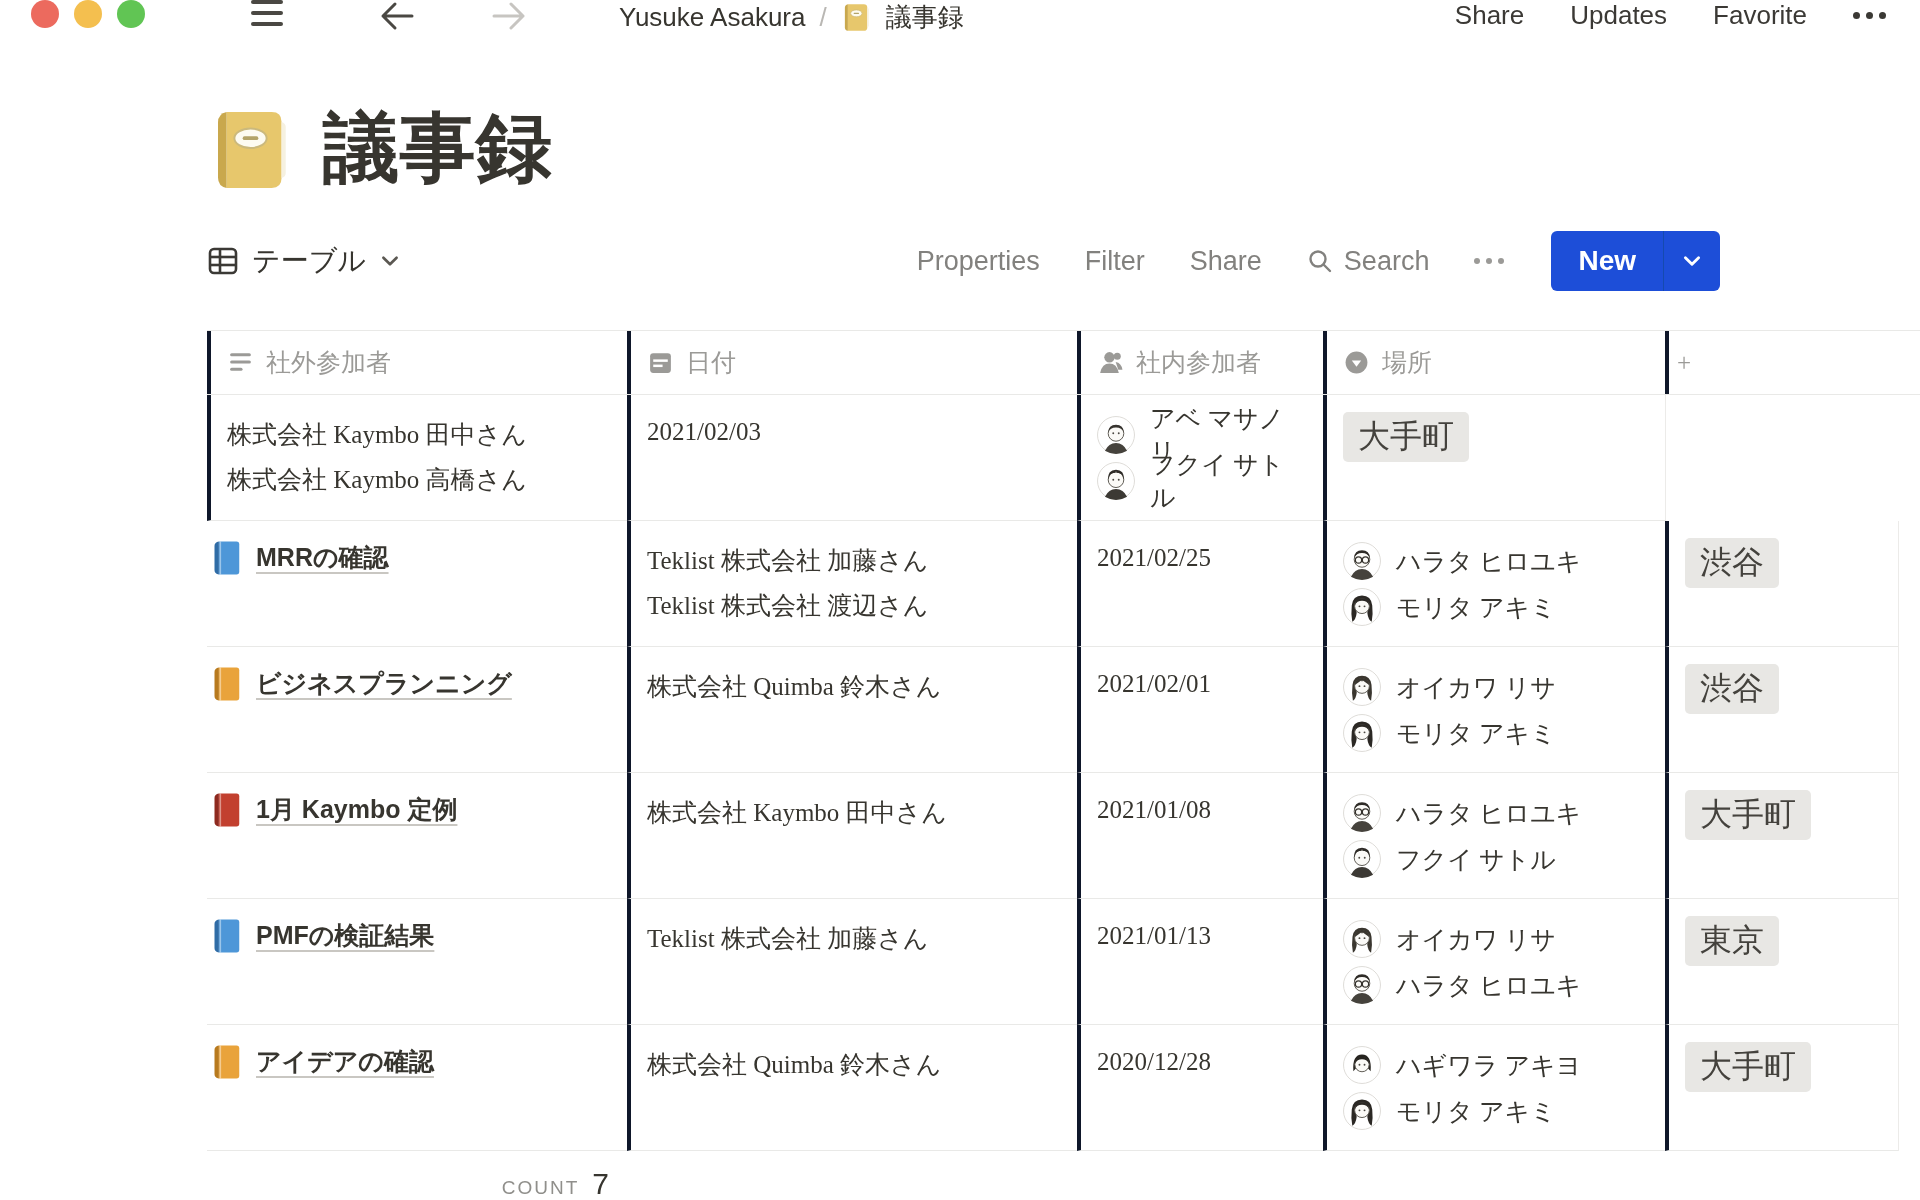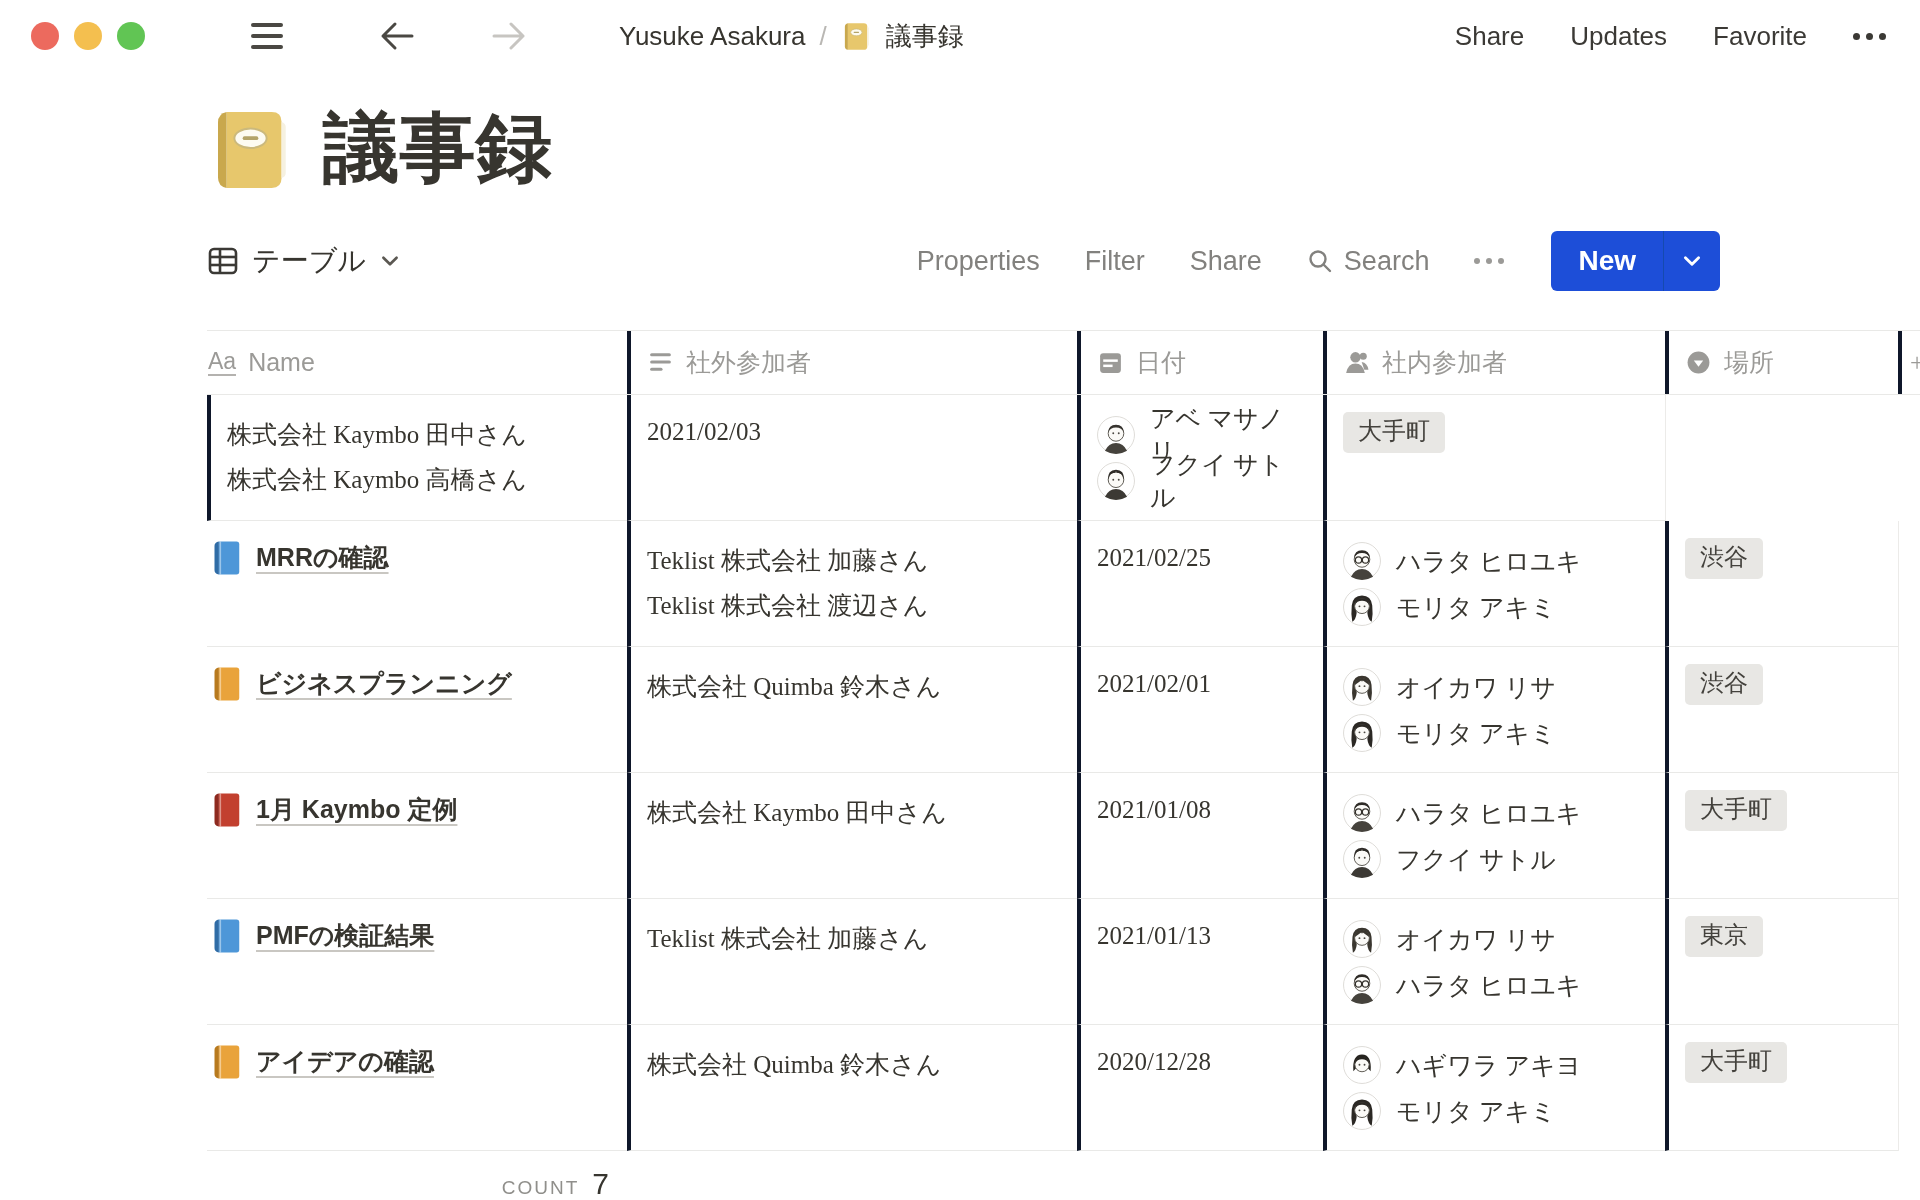--- a/index.html
+++ b/index.html
@@ -1,20 +1,20 @@
 <!DOCTYPE html>
 <html><head>
 <meta charset="utf-8">
 <style>
   * { margin:0; padding:0; box-sizing:border-box; }
   html,body { width:1920px; height:1200px; background:#ffffff; overflow:hidden;
     font-family:"Liberation Sans","DejaVu Sans",sans-serif; color:#37352F; }
 
   
-  .topbar{position:absolute;top:0;left:0;width:1920px;height:72px;display:flex;align-items:center;padding:0 34px 0 31px;font-size:26px;gap:48px;}
+  .topbar{position:absolute;top:0;left:0;width:1920px;height:72px;display:flex;align-items:flex-start;padding:0 34px 0 31px;font-size:26px;gap:48px;}
   .lights{display:flex;gap:15px;align-items:center;}
   .light{width:28px;height:28px;border-radius:50%;}
   .hamburger{margin-left:58px;display:flex;flex-direction:column;gap:7px;cursor:pointer;}
   .hamburger span{display:block;width:32px;height:4px;border-radius:2px;background:#4A4843;}
   .nav-arrow{margin-left:48px;width:36px;height:32px;}
   .nav-arrow.fwd{margin-left:28px;}
   .breadcrumb{margin-left:44px;display:flex;align-items:center;gap:14px;}
   .bc-sep{color:#B9B7B3;}
   .bc-icon{width:31px;height:31px;}
   .top-actions{margin-left:auto;display:flex;align-items:center;gap:46px;color:#3B3935;}
@@ -55,21 +55,21 @@
   .plus-h{font-size:32px;color:#B2B1AE;line-height:1;padding:0 0 0 8px !important;}
 
   .tbody .cell{min-height:126px;padding:17px 16px 0 16px;border-bottom:1px solid #E9E9E7;}
   .tbody .c-name{display:flex;gap:14px;padding-left:2px;align-items:flex-start;}
   .book{width:33px;height:38px;flex:0 0 auto;margin-top:1px;}
   .row-title{font-size:25px;font-weight:600;line-height:38px;color:#37352F;text-decoration:underline;text-decoration-color:#C9C7C2;text-decoration-thickness:2px;text-underline-offset:6px;cursor:pointer;}
   .c-ext .line{font-size:25px;line-height:45px;color:#37352F;}
   .c-date .line{font-size:25px;line-height:40px;color:#37352F;}
   .person{display:flex;align-items:center;gap:15px;height:46px;font-size:25px;color:#37352F;}
   .avatar{width:38px;height:38px;flex:0 0 auto;}
-  .tag{display:inline-block;background:#E8E7E4;border-radius:5px;padding:5px 15px 7px;font-size:24px;color:#44423D;line-height:1.2;}
+  .tag{display:inline-block;background:#E8E7E4;border-radius:5px;padding:5px 15px 7px;font-size:32px;color:#44423D;line-height:1.2;}
   .cell-plus-body{border-left:1px solid #ECEBE9;}
 
   .count-row{width:420px;display:flex;justify-content:flex-end;align-items:baseline;gap:13px;padding:16px 18px 0 0;}
   .count-label{font-size:19px;letter-spacing:2px;color:#908F8B;}
   .count-value{font-size:30px;color:#37352F;}
 </style>
 </head>
 <body>
 
 <svg width="0" height="0" style="position:absolute">
@@ -215,24 +215,20 @@
           <path d="M4 7 L10 13 L16 7" fill="none" stroke="#ffffff" stroke-width="2.6" stroke-linecap="round" stroke-linejoin="round"></path>
         </svg>
       </span>
     </span>
   </div>
 </div>
 
 <div class="table">
 
   <div class="trow thead">
-    <div class="hcell first">
-      <span class="aa">Aa</span>
-      <span>Name</span>
-    </div>
     <div class="hcell bl">
       <svg class="hicon" viewBox="0 0 26 26">
         <rect x="3" y="4" width="20" height="3" rx="1.5" fill="#9B9A97"></rect>
         <rect x="3" y="11" width="20" height="3" rx="1.5" fill="#9B9A97"></rect>
         <rect x="3" y="18" width="12" height="3" rx="1.5" fill="#9B9A97"></rect>
       </svg>
       <span>社外参加者</span>
     </div>
     <div class="hcell bl">
       <svg class="hicon" viewBox="0 0 26 26">

